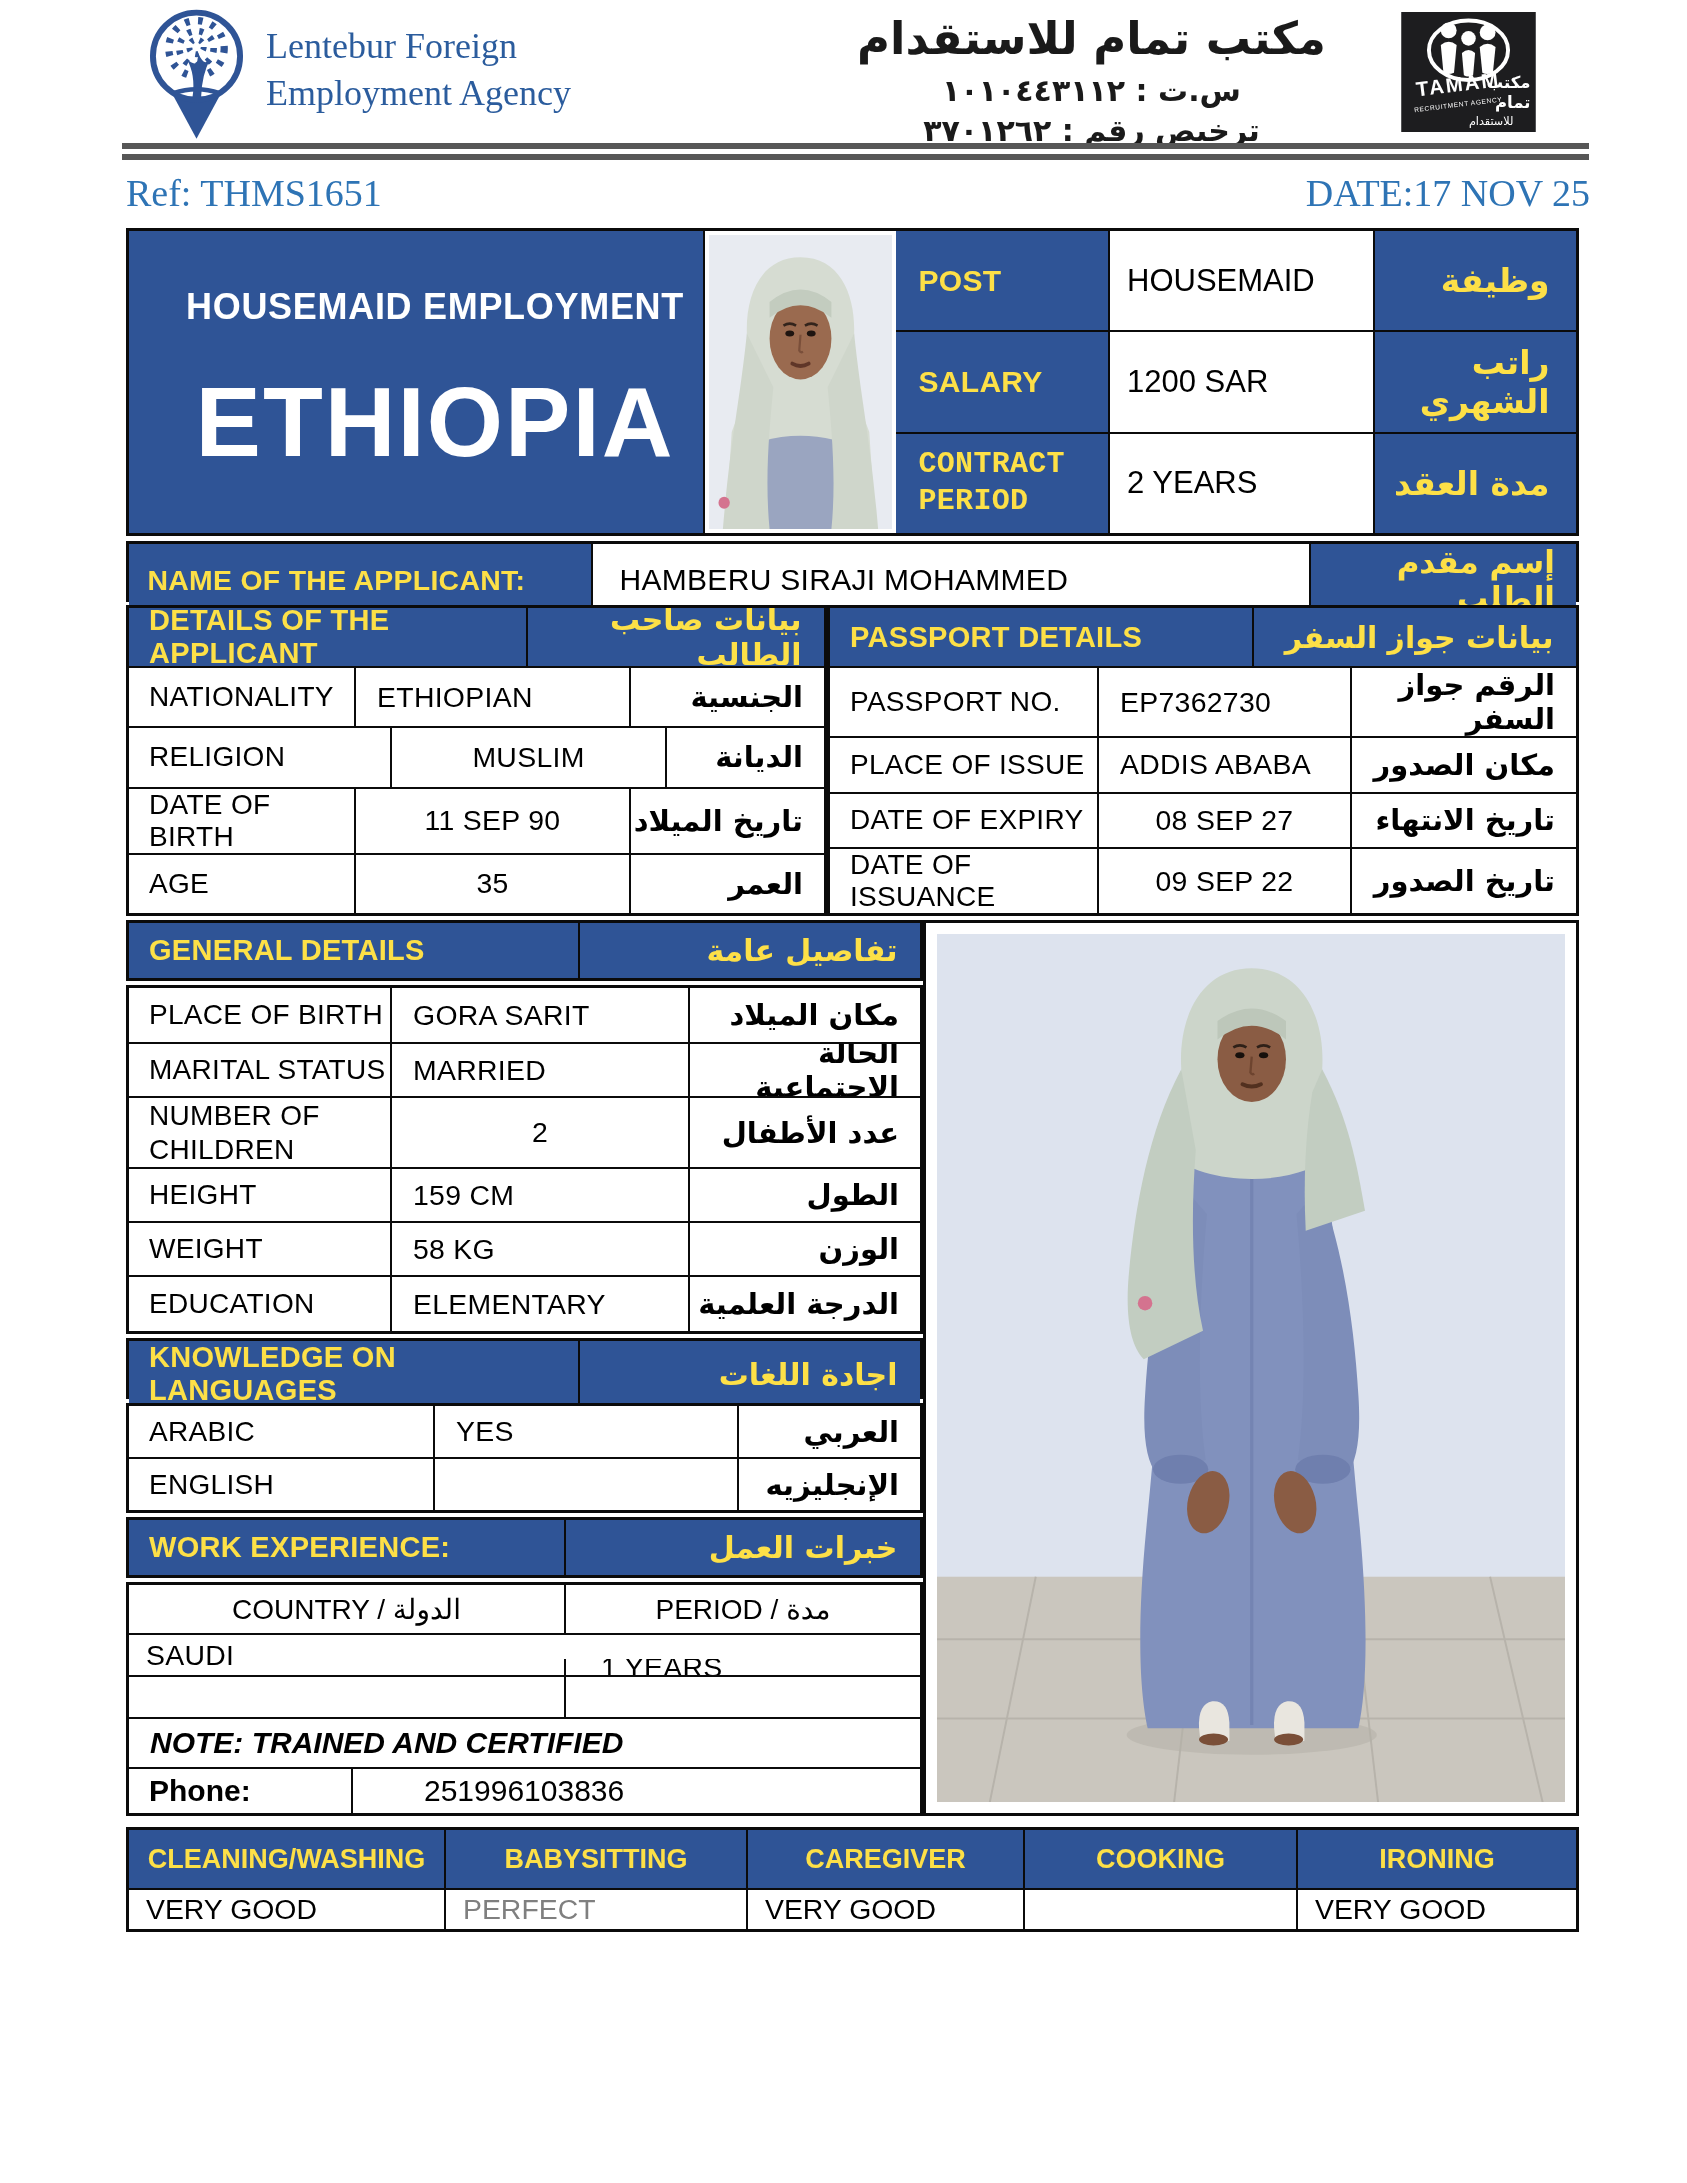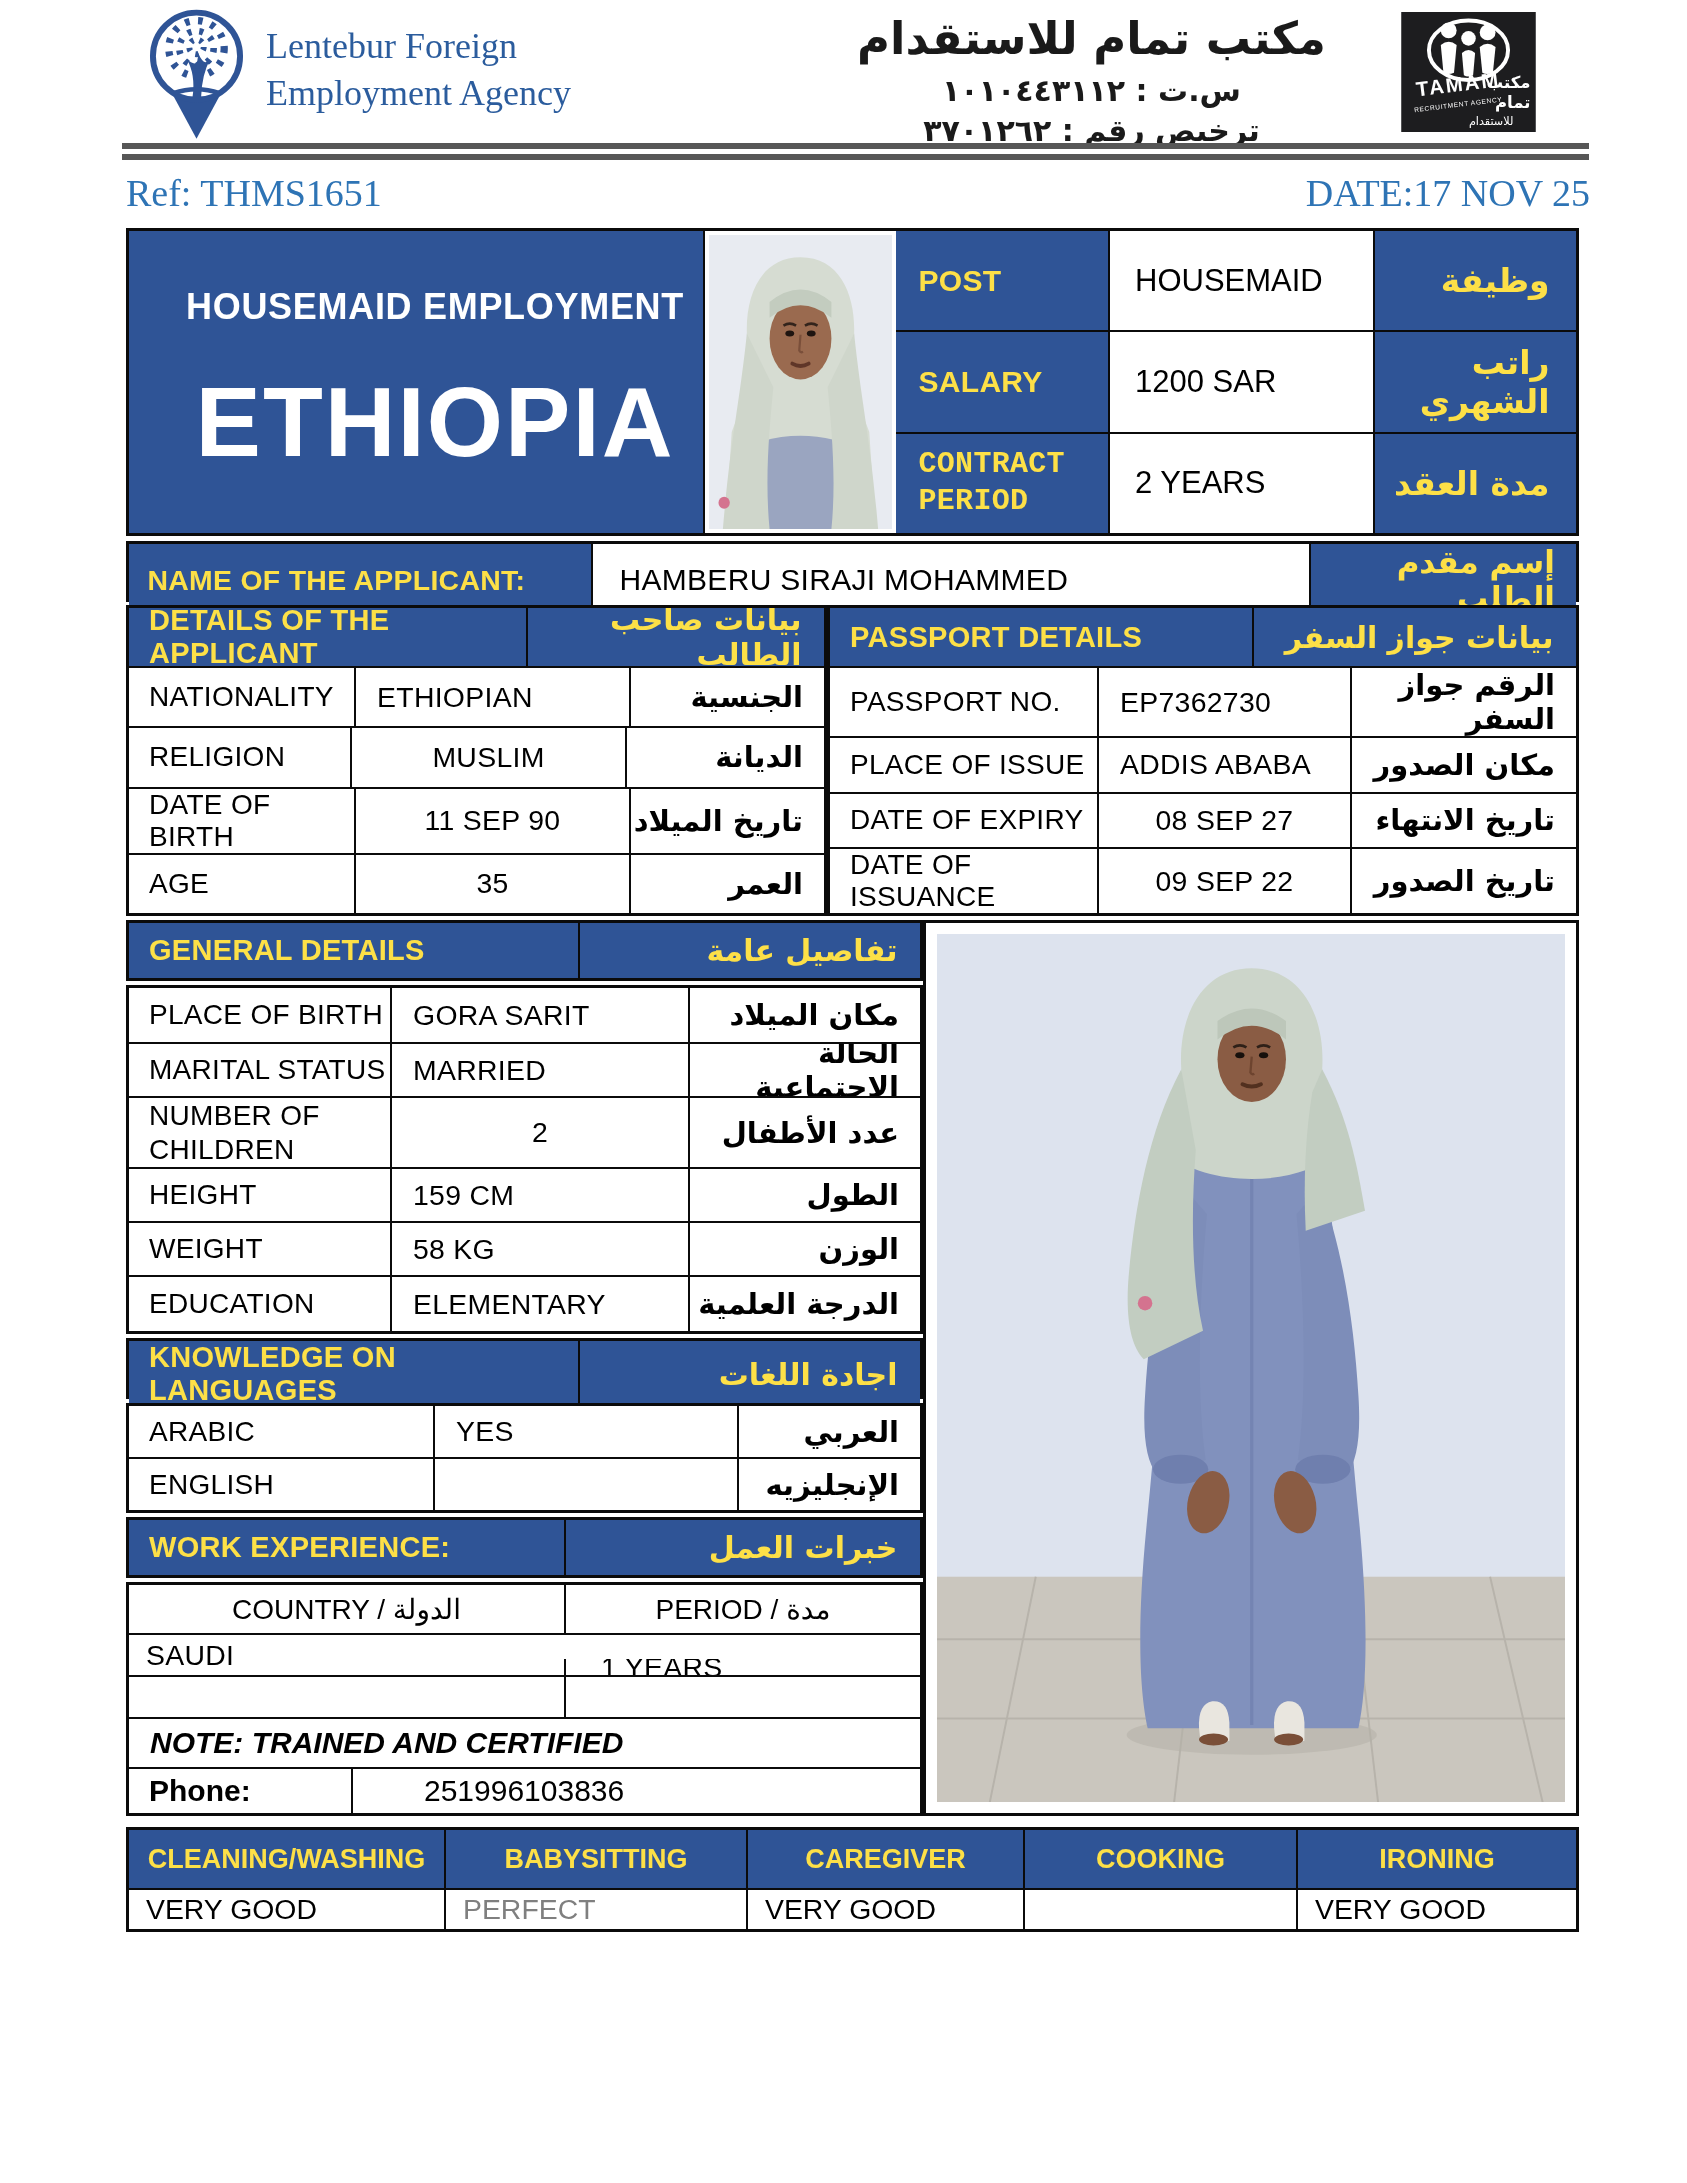--- a/index.html
+++ b/index.html
@@ -53,21 +53,21 @@
 
   
   .banner {
     background:#2F5496; color:#fff; display:flex; flex-direction:column;
     justify-content:center; padding-left:38px; gap:38px;
   }
   .banner .b1 { font-size:36px; font-weight:600; letter-spacing:0.7px; }
   .banner .b2 { font-size:98px; font-weight:600; letter-spacing:2px; }
 
   .offer-label { font-weight:bold; font-size:30px; padding-left:22.5px; line-height:1.25; letter-spacing:0.3px; }
-  .offer-value { font-size:31px; padding-left:25px; background:#fff; }
+  .offer-value { font-size:31px; padding-left:17px; background:#fff; }
   .offer-ar { font-size:33px; padding-right:26.5px; }
 
   .name-label { font-weight:bold; font-size:28.4px; padding-left:18.5px; letter-spacing:0.3px; }
   .name-value { font-size:30px; padding-left:26.5px; background:#fff; letter-spacing:0.3px; }
 
   .note-cell { font-weight:bold; font-style:italic; font-size:30px; padding-left:21px; }
   .phone-label { font-weight:bold; font-size:30px; padding-left:20px; }
   .phone-value { font-size:30px; padding-left:71px; }
 
   .skill-hdr { font-weight:bold; font-size:27px; justify-content:center; text-align:center; }
@@ -187,21 +187,21 @@
     <div class="trow" style="height:58px;">
       <div class="cell blue hdr-en" style="width:397px;">DETAILS OF THE APPLICANT</div>
       <div class="cell blue hdr-ar grow">بيانات صاحب الطالب</div>
     </div>
     <div class="trow" style="flex:1;">
       <div class="cell en-label" style="width:225px;">NATIONALITY</div>
       <div class="cell en-value" style="width:275px;">ETHIOPIAN</div>
       <div class="cell ar-cell grow">الجنسية</div>
     </div>
     <div class="trow" style="flex:1;">
-      <div class="cell en-label" style="width:221px;">RELIGION</div>
+      <div class="cell en-label" style="width:261px;">RELIGION</div>
       <div class="cell en-value center" style="width:275px;">MUSLIM</div>
       <div class="cell ar-cell grow">الديانة</div>
     </div>
     <div class="trow" style="flex:1;">
       <div class="cell en-label" style="width:225px;">DATE OF BIRTH</div>
       <div class="cell en-value center" style="width:275px;">11 SEP 90</div>
       <div class="cell ar-cell grow">تاريخ الميلاد</div>
     </div>
     <div class="trow" style="flex:1;">
       <div class="cell en-label" style="width:225px;">AGE</div>

